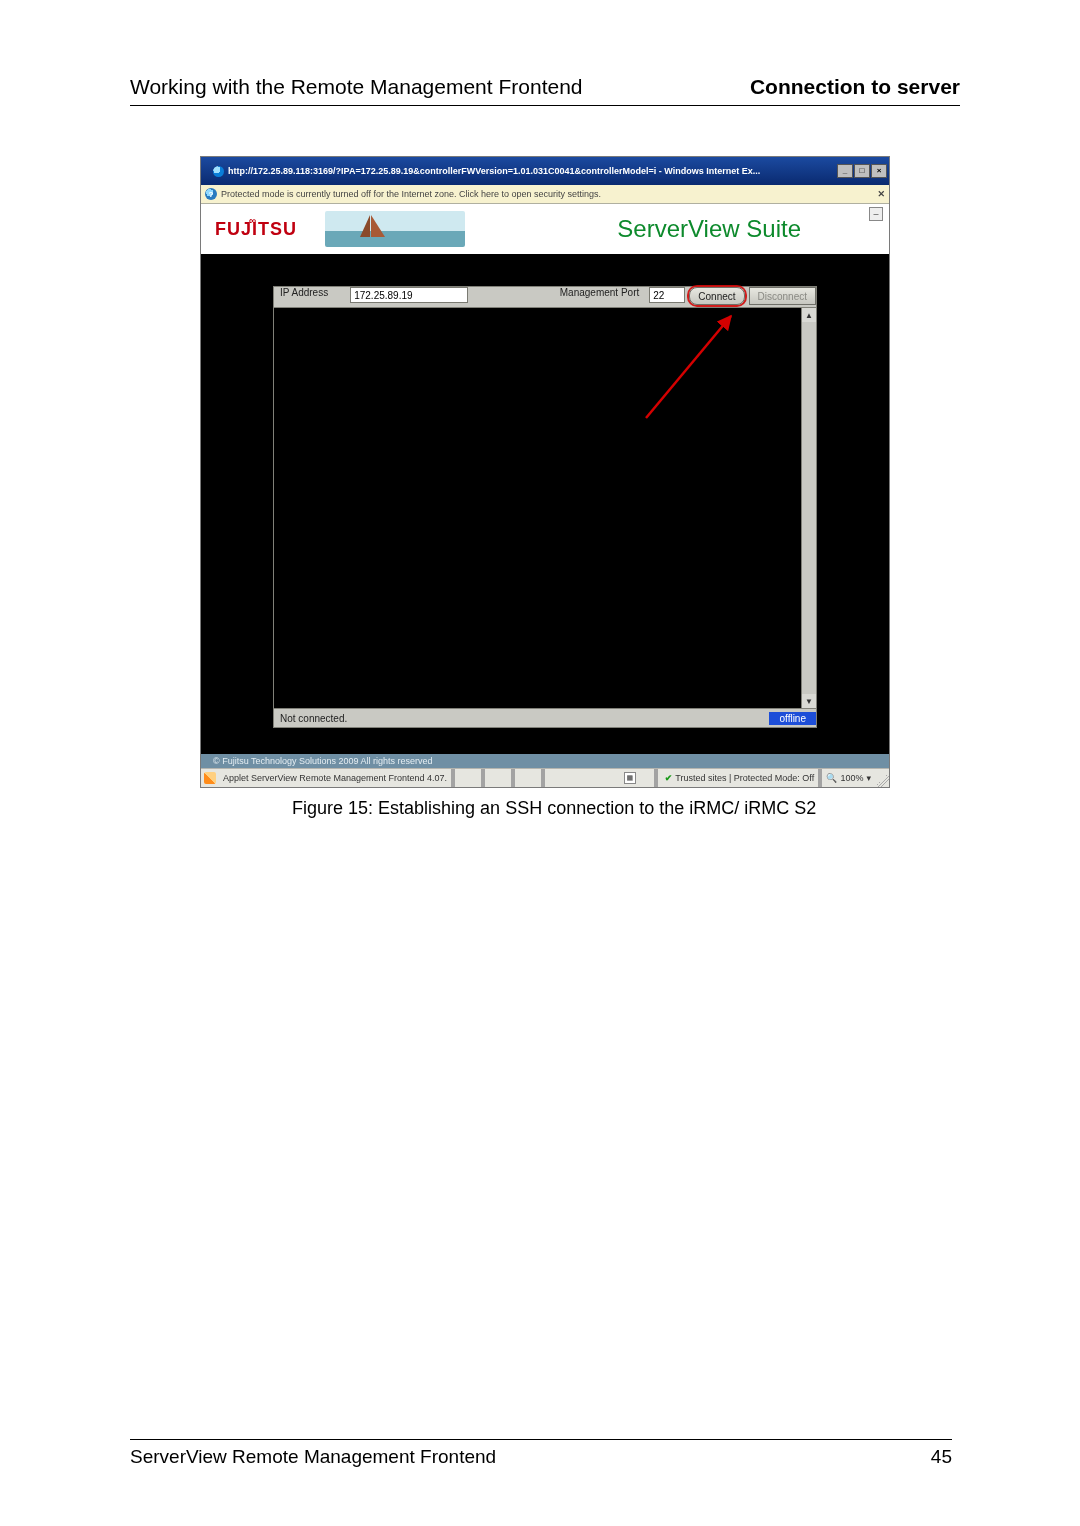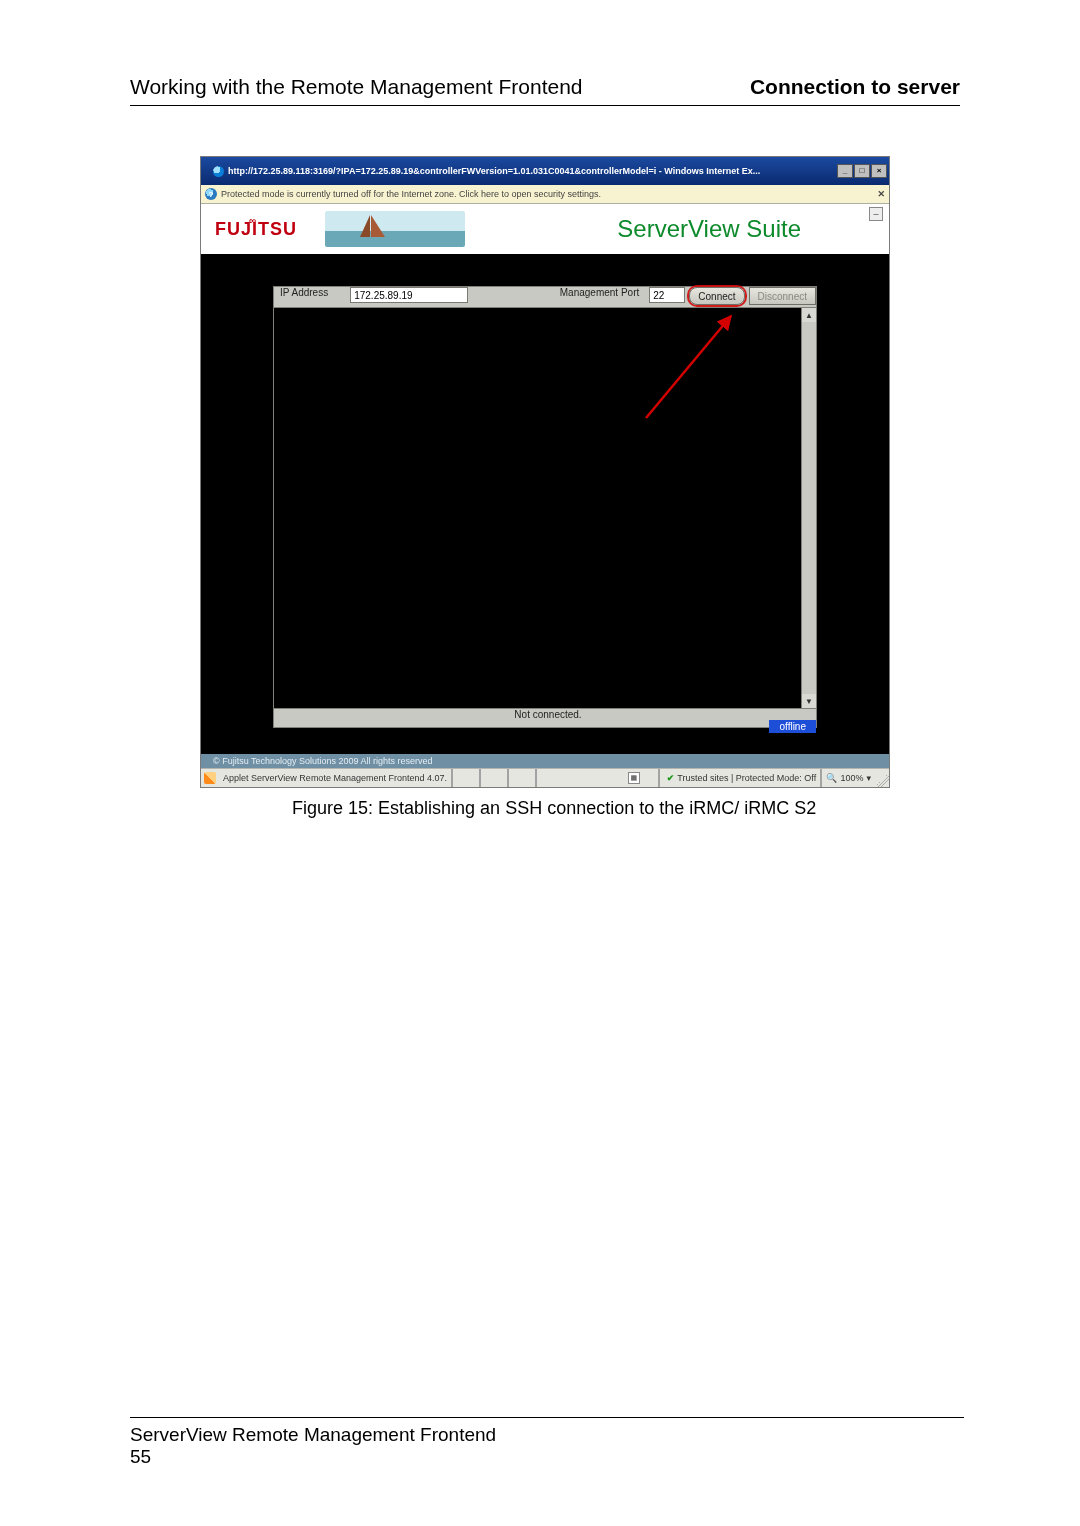--- a/index.html
+++ b/index.html
@@ -195,21 +195,20 @@
   .console .scrollbar .arrow.down{position:absolute;bottom:0;}
   .statusrow {
     margin: 0 72px;
     height: 18px;
     background:#c9c9c3;
     border:1px solid #808078;
     display:flex; align-items:center;
     font-size:10px;
     padding-left:6px;
     color:#222;
-    flex-direction:column;
   }
   .statusrow .offline {
     margin-left:auto;
     background:#1d4ed8;
     color:#fff;
     padding:1px 10px;
     font-size:10px;
   }
   .bz-bottomspace { height: 26px; background:#000;}
   .copyright {
@@ -223,48 +222,47 @@
   
   .iestatus {
     height: 18px;
     background:#e6e6e0;
     display:flex; align-items:center;
     font-size:9px;
     color:#333;
     border-top:1px solid #b5b5af;
   }
   .iestatus .flag { width:12px;height:12px;margin:0 3px;background:linear-gradient(45deg,#ff8c1a 0 50%,#ffd080 50% 100%);border-radius:2px; }
-  .iestatus .panel { border-right:2px solid #a3a3a3;padding:0 4px; height:100%; display:flex;align-items:center;}
+  .iestatus .panel { border-right:4px solid #a3a3a3;padding:0 4px; height:100%; display:flex;align-items:center;}
   .iestatus .push { margin-left:auto; }
   .iestatus .check { color:#1a9a1a; margin:0 3px; font-weight:700; }
   .iestatus .mini { width:10px;height:10px;background:#fff;border:1px solid #888;margin:0 3px;display:flex;align-items:center;justify-content:center;font-size:7px;}
   .iestatus .zoom { display:flex;align-items:center;padding:0 4px;}
   .grip { width:14px;align-self:flex-end;height:14px;background:
     linear-gradient(135deg, transparent 0 50%, #aaa 50% 52%, transparent 52% 60%, #aaa 60% 62%, transparent 62% 70%, #aaa 70% 72%, transparent 72% 100%);
   }
 
   
   .figcaption {
     text-align: left;
     font-size: 18px;
     color: #000;
     margin: 10px 0 0 162px;
   }
 
   
   .footer {
     position: absolute;
-    left: 130px; right: 116px;
+    left: 130px; right: 128px;
     bottom: 58px;
     border-top: 1.5px solid #000;
     padding-top: 6px;
     display: flex;
     justify-content: space-between;
     font-size: 19px;
-    flex-direction: column;
   }
 </style>
 </head>
 <body>
 
 <div class="page">
 
   <div class="header-row">
     <span class="header-left">Working with the Remote Management Frontend</span>
     <span class="header-right">Connection to server</span>
@@ -356,16 +354,16 @@
       </span>
       <span class="grip"></span>
     </div>
 
   </div>
 
   <div class="figcaption">Figure 15: Establishing an SSH connection to the iRMC/ iRMC S2</div>
 
   <div class="footer">
     <span>ServerView Remote Management Frontend</span>
-    <span>55</span>
+    <span>45</span>
   </div>
 
 </div>
 
 </body></html>

